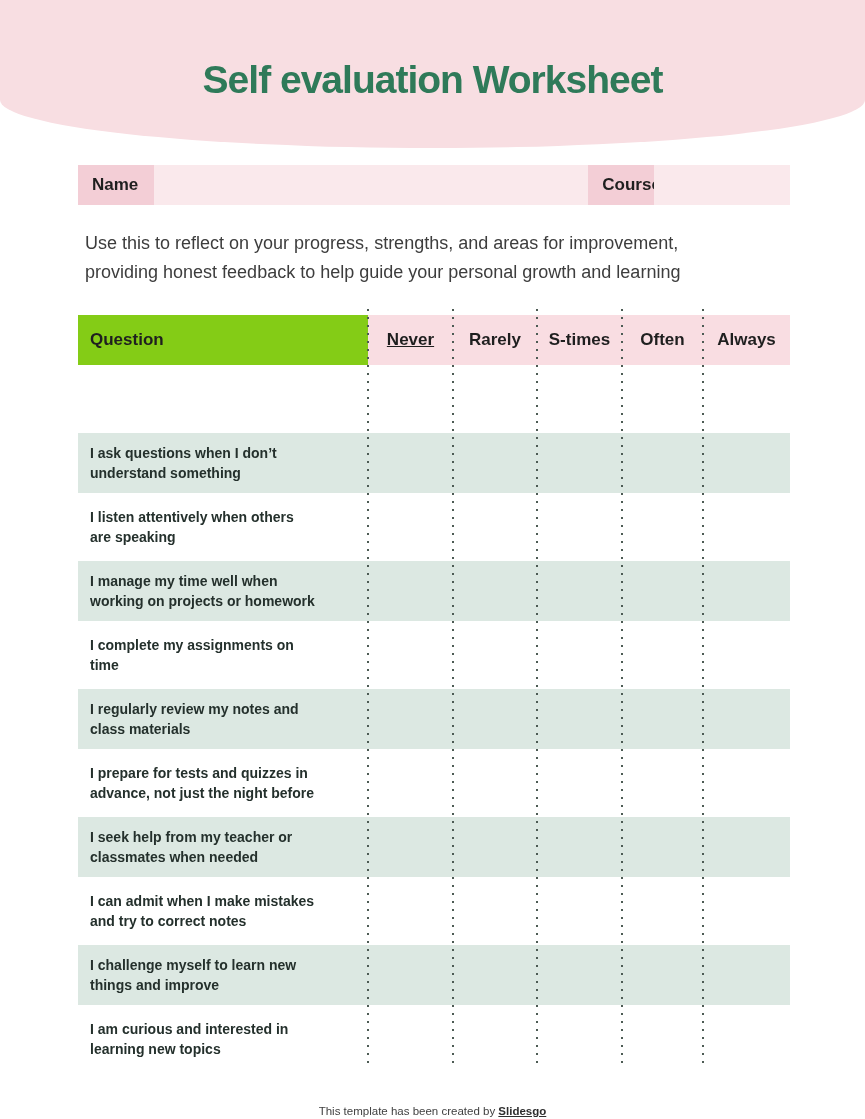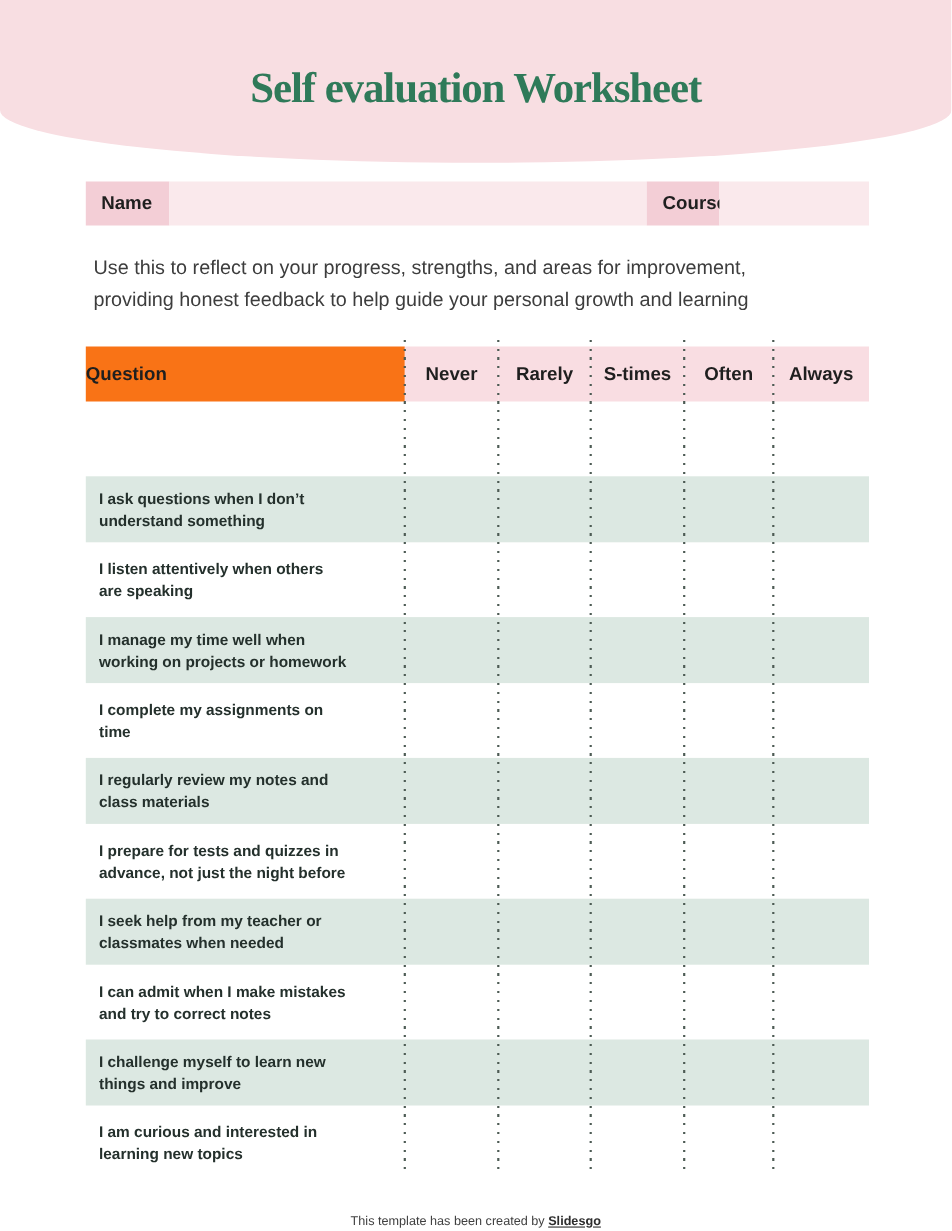--- a/index.html
+++ b/index.html
@@ -13,21 +13,21 @@
 
   
   .hero {
     height: 148px;
     background: #f8dee2;
     border-radius: 0 0 50% 50% / 0 0 48px 48px;
   }
   .hero-title {
     padding-top: 58px;
     text-align: center;
-    font-family: Liberation Serif, serif;
+    font-family: Liberation Sans, sans-serif;
     font-weight: bold;
     font-size: 39px;
     letter-spacing: -1px;
     color: #2f7a59;
   }
 
   
   .fields {
     display: flex;
     margin: 17px 75px 0 78px;
@@ -71,24 +71,24 @@
     align-items: center;
     justify-content: center;
     font-weight: bold;
     font-size: 17px;
     color: #1f1f1f;
     background: #f9dde2;
   }
   .th.q {
     width: 290px;
     justify-content: flex-start;
-    padding-left: 0;
-    background: #f97316;
-  }
-  .c1 { width: 85px; }
+    padding-left: 12px;
+    background: #84cc16;
+  }
+  .c1 { width: 85px; text-decoration: underline; }
   .c2 { width: 84px; }
   .c3 { width: 85px; }
   .c4 { width: 81px; }
   .c5 { width: 87px; }
 
   .trow { display: flex; height: 60px; margin-bottom: 4px; }
   .trow:last-child { margin-bottom: 0; }
   .tbody .trow:nth-child(even) { background: #dce8e2; }
   .qcell {
     width: 290px;

